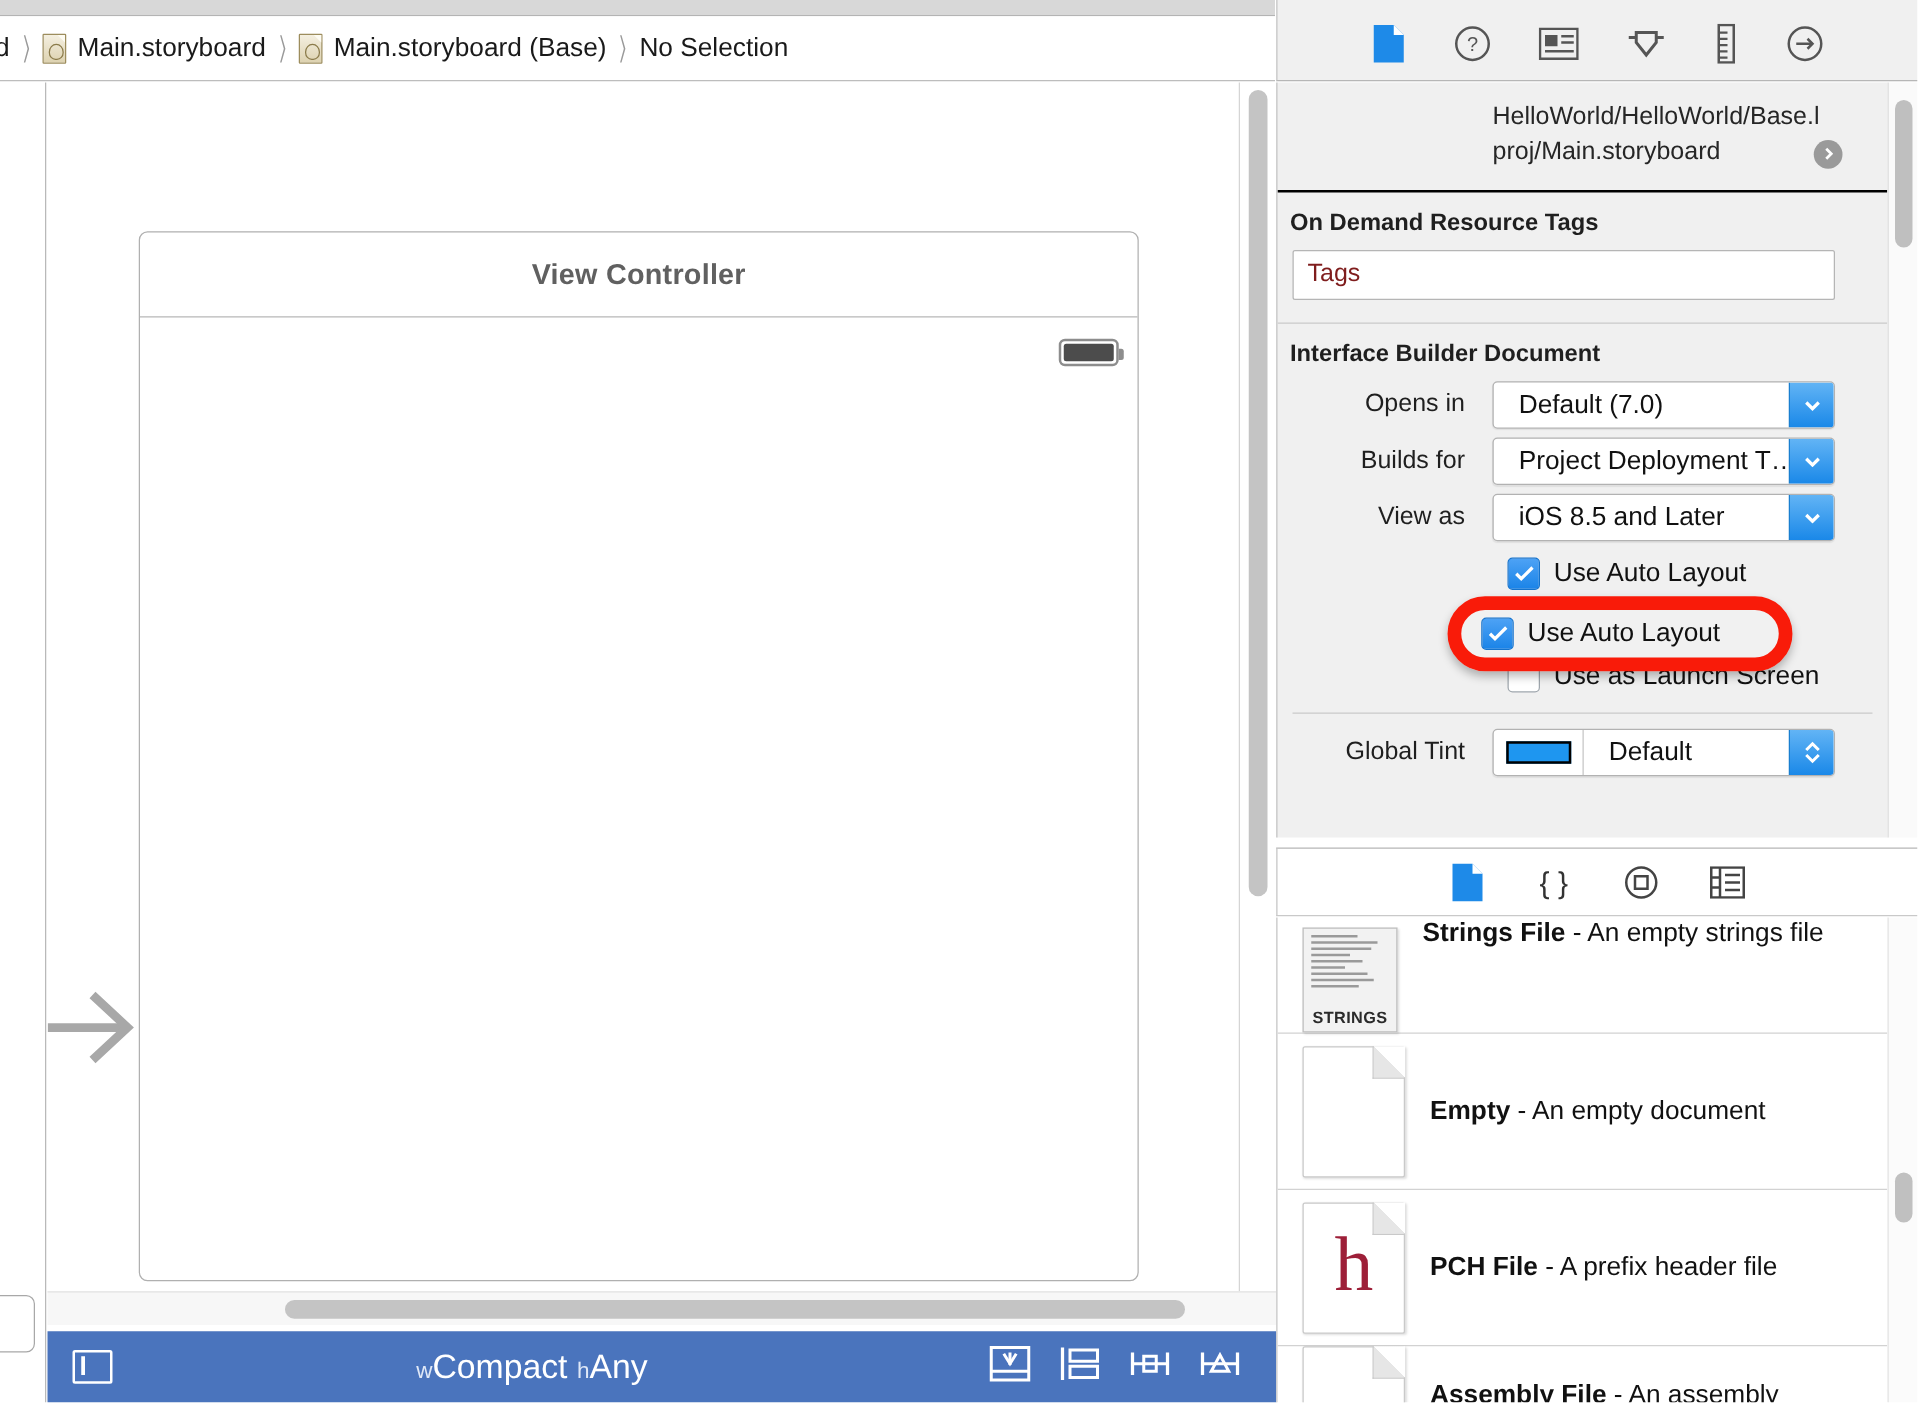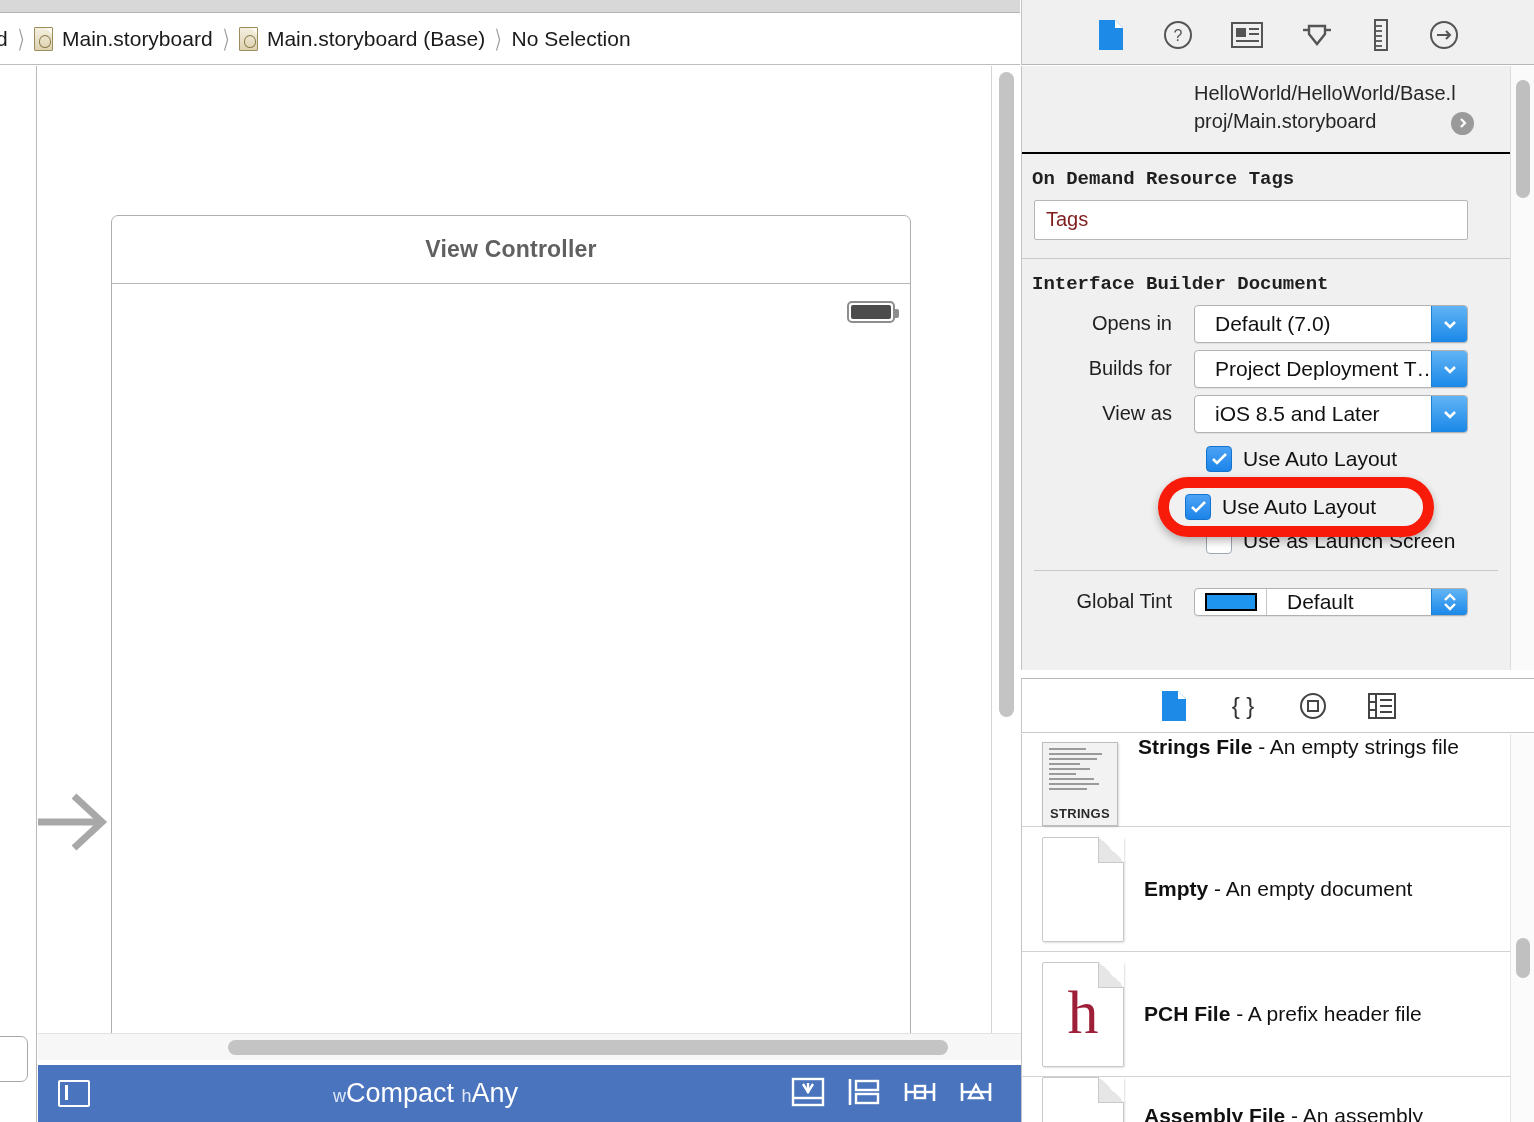--- a/index.html
+++ b/index.html
@@ -72,21 +72,20 @@
     position: absolute; left: 38px; top: 66px; width: 952px; height: 967px;
     background: #ffffff;
     overflow: hidden;
   }
   .vc-panel {
     position: absolute; left: 73px; top: 119px;
     width: 800px; height: 840px;
     background: #ffffff;
     border: 1px solid #b0b0b0;
     border-radius: 7px;
-    margin-top: 30px;
   }
   .vc-header {
     height: 68px; border-bottom: 1px solid #b8b8b8;
     display: flex; align-items: center; justify-content: center;
   }
   .vc-title {
     font-size: 23px; font-weight: bold; color: #606060;
     letter-spacing: 0.2px;
   }
   .vc-body { position: relative; height: calc(100% - 68px); }
@@ -188,21 +187,20 @@
     position: absolute; right: 36px; bottom: 17px;
     width: 23px; height: 23px; border-radius: 50%;
     background: #9a9a9a;
     display: flex; align-items: center; justify-content: center;
   }
 
   .section { border-bottom: 1px solid #c9c9c9; padding: 10px 0 14px 0; }
   .section-title {
     font-size: 19px; font-weight: bold; color: #1f1f1f;
     margin: 4px 0 10px 10px;
-    font-family: Liberation Mono, monospace;
   }
   .tags-input {
     margin: 0 42px 4px 12px; height: 40px;
     background: #ffffff; border: 1px solid #b5b5b5; border-radius: 2px;
     display: flex; align-items: center; padding-left: 11px;
   }
   .tags-placeholder { font-size: 20px; color: #7f1d1d; }
 
   .row {
     display: flex; align-items: center; margin: 0 0 7px 0;
@@ -244,21 +242,21 @@
     background: linear-gradient(#4da2f5, #1b84e8);
     border-color: #1473ce;
   }
   .check-label { font-size: 21px; color: #111; }
 
   .divider-line {
     height: 1px; background: #c9c9c9; margin: 10px 12px 12px 12px;
   }
   .tint-row { display: flex; align-items: center; height: 38px; }
   .tint-combo {
-    flex: 1; margin-right: 42px; height: 28px;
+    flex: 1; margin-right: 42px; height: 38px;
     background: #ffffff; border: 1px solid #b2b2b2; border-radius: 4px;
     display: flex; align-items: center; overflow: hidden;
     box-shadow: 0 1px 1px rgba(0,0,0,0.07);
   }
   .tint-swatch-wrap {
     width: 72px; height: 100%; display:flex; align-items:center; justify-content:center;
     border-right: 1px solid #c6c6c6; flex: none;
   }
   .tint-swatch {
     width: 52px; height: 18px; border: 2px solid #000000;

